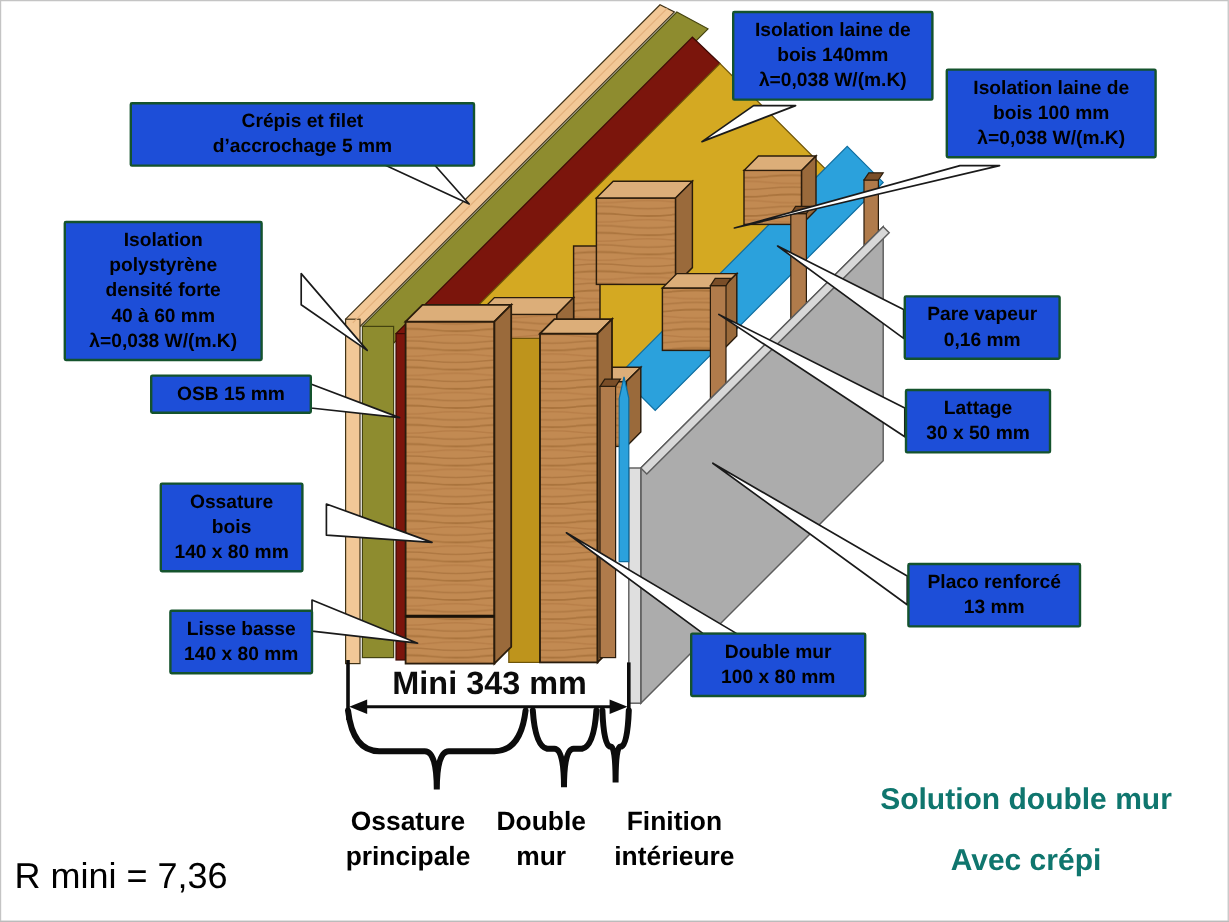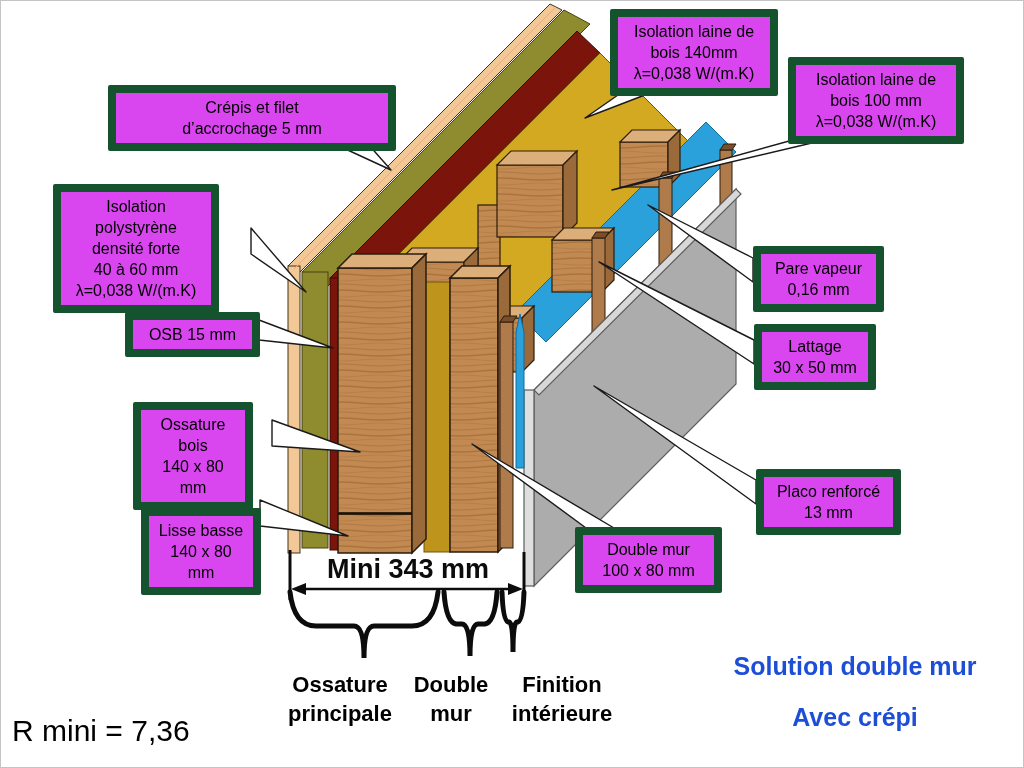--- a/index.html
+++ b/index.html
@@ -1,24 +1,24 @@
 <!DOCTYPE html>
 <html><head>
 <meta charset="utf-8">
 <style>
   html,body{margin:0;padding:0;background:#888;}
   #page{position:relative;width:1024px;height:768px;background:#ffffff;overflow:hidden;
         font-family:"Liberation Sans",sans-serif;box-shadow:inset 0 0 0 1px #c4c4c4;}
   #scene{position:absolute;left:0;top:0;}
-  .callout{position:absolute;background:#d946ef;border:8px solid #14532d;border-radius:2px;
-           padding:4px 6px;text-align:center;font-weight:normal;font-size:16px;line-height:21px;
+  .callout{position:absolute;background:#1d4ed8;border:2px solid #14532d;border-radius:2px;
+           padding:4px 6px;text-align:center;font-weight:bold;font-size:16px;line-height:21px;
            color:#000;box-sizing:border-box;}
   .zone-label{position:absolute;text-align:center;font-weight:bold;font-size:22px;line-height:29px;color:#000;}
   .footer-title{position:absolute;left:690px;top:652px;width:330px;text-align:center;
-                font-weight:bold;font-size:25px;color:#1d4ed8;}
+                font-weight:bold;font-size:25px;color:#0f766e;}
   .footer-title .l2{margin-top:22px;}
   .r-value{position:absolute;left:12px;top:714px;font-weight:normal;font-size:30px;color:#000;}
 </style>
 </head>
 <body>
 
 <div id="page">
 
 <svg id="scene" width="1024" height="768" viewBox="0 0 1024 768">
   <defs>

